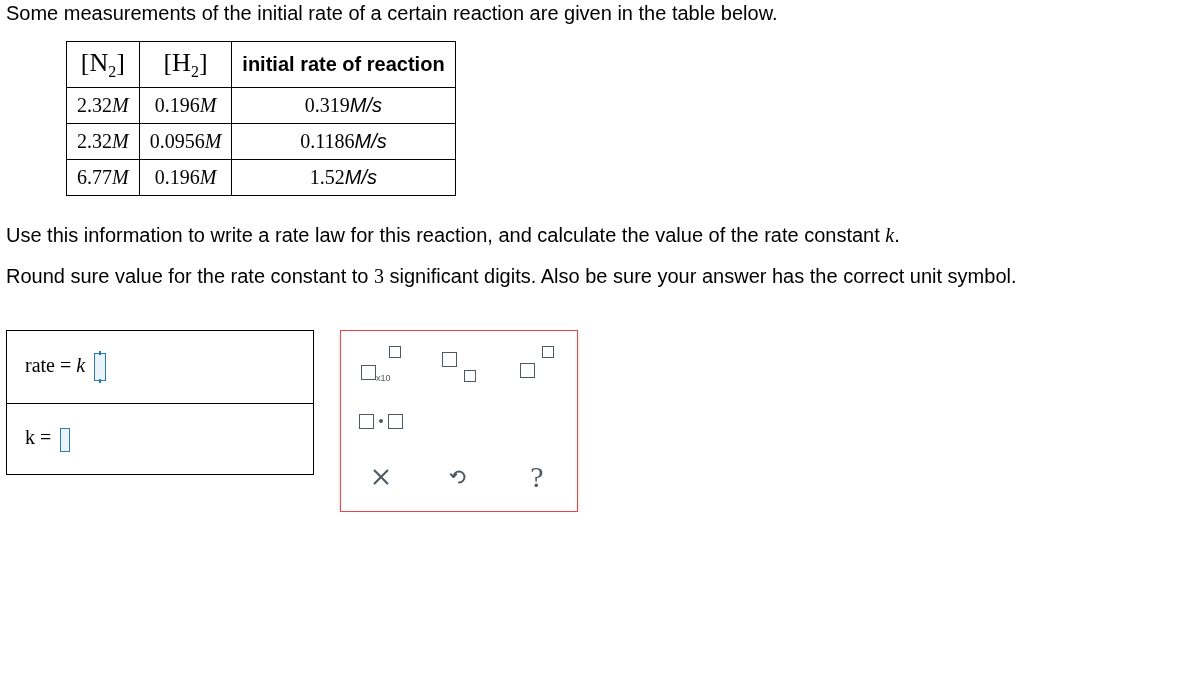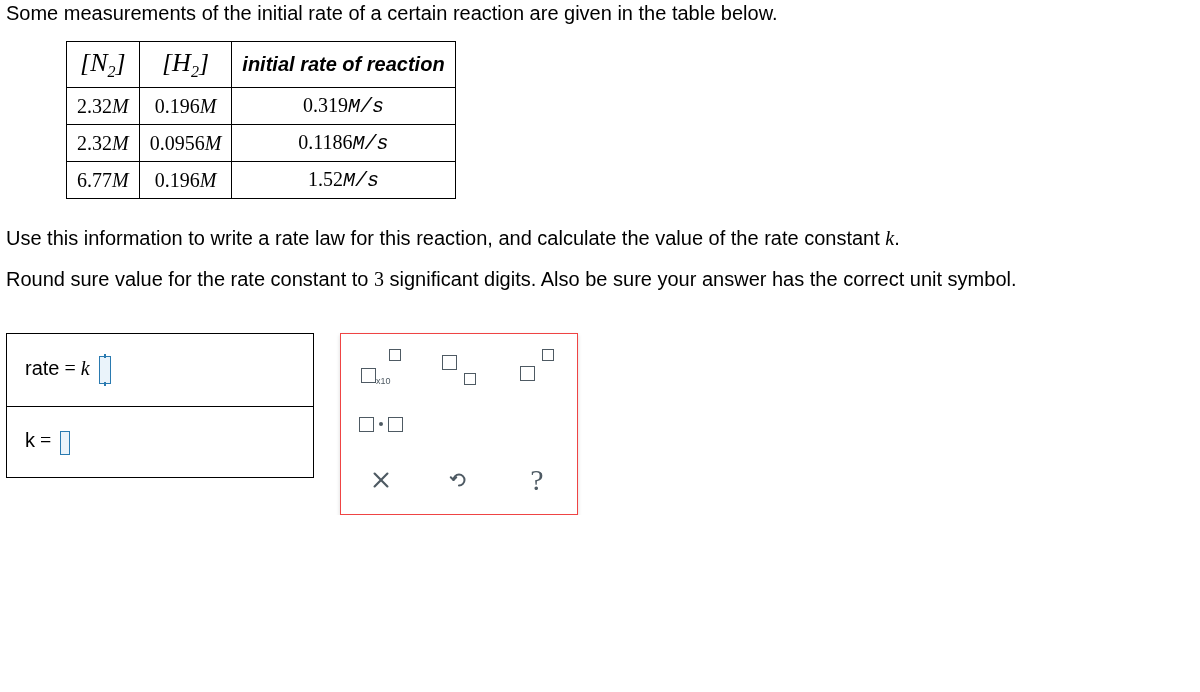--- a/index.html
+++ b/index.html
@@ -23,37 +23,36 @@
   }
   .data-table th, .data-table td {
     border: 1px solid #000;
     padding: 6px 10px;
     text-align: center;
     font-weight: normal;
     font-size: 20px;
   }
   .data-table th {
     font-weight: bold;
-    font-style: italic;
   }
   .bracket-header {
     font-family: "Times New Roman", Times, serif;
     font-size: 26px;
     font-weight: normal;
   }
   .bracket-header .sub {
     font-size: 16px;
     vertical-align: sub;
   }
   .italic-m {
     font-family: "Times New Roman", Times, serif;
     font-style: italic;
   }
   .italic-ms {
-    font-family: Liberation Mono, monospace;
+    font-family: Liberation Sans, sans-serif;
     font-style: italic;
   }
   .instr .k {
     font-family: "Times New Roman", Times, serif;
     font-style: italic;
   }
   .answer-area {
     display: flex;
     align-items: flex-start;
     gap: 26px;
@@ -63,21 +62,21 @@
     border-collapse: collapse;
   }
   .answer-table td {
     border: 1.5px solid #000;
     padding: 22px 18px;
     width: 270px;
     font-family: "Times New Roman", Times, serif;
     font-size: 20px;
   }
   .answer-table .label {
-    font-family: Liberation Sans, sans-serif;
+    font-family: Liberation Serif, serif;
   }
   .placeholder-box {
     display: inline-block;
     width: 10px;
     height: 26px;
     border: 1px solid #2a7ab0;
     background: #eaf3fa;
     vertical-align: middle;
     margin-left: 4px;
   }

